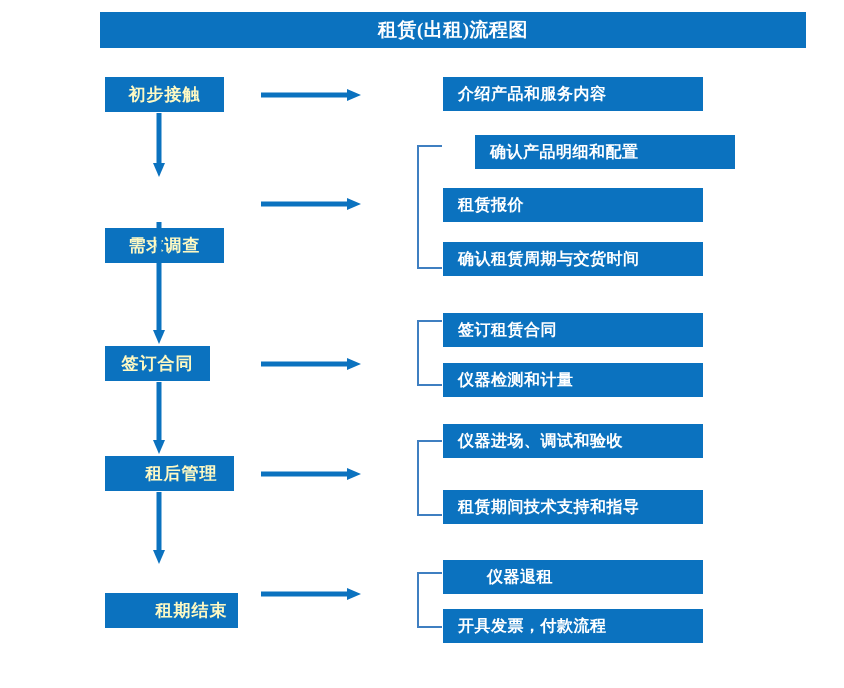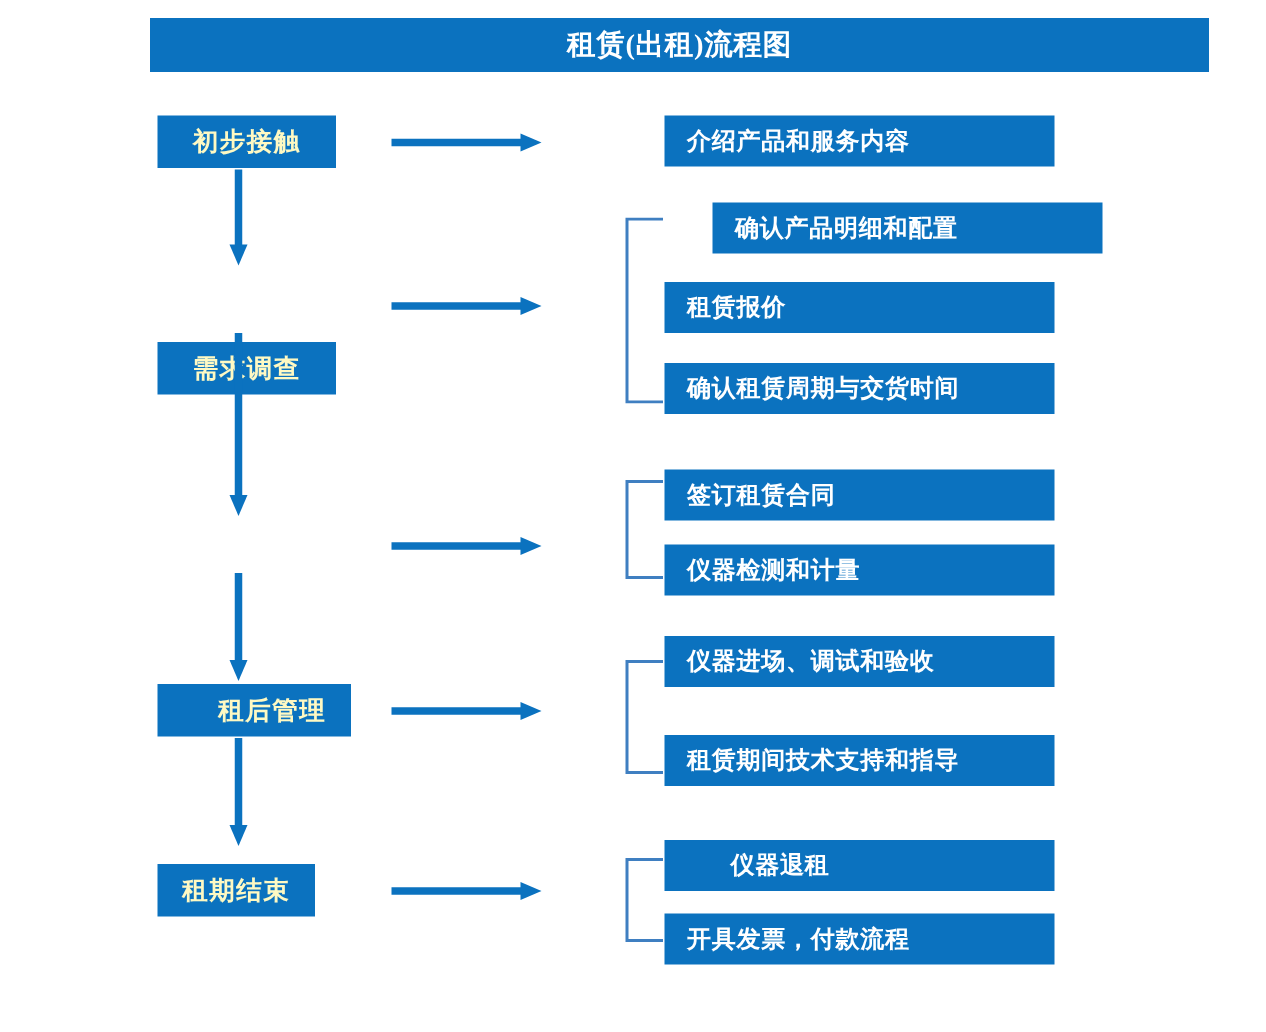--- a/index.html
+++ b/index.html
@@ -136,20 +136,21 @@
   <div class="detail-box" style="top:188px;">租赁报价</div>
   <div class="detail-box" style="top:242px;">确认租赁周期与交货时间</div>
 
   <div class="arrow-v" style="left:152px; top:222px; height:122px;">
     <svg width="14" height="122" viewBox="0 0 14 122">
       <line x1="7" y1="0" x2="7" y2="112" stroke="#0b72bf" stroke-width="5"></line>
       <polygon points="1,108 13,108 7,122" fill="#0b72bf"></polygon>
     </svg>
   </div>
 
+  <div class="stage-box" style="left:105px; top:346px; width:105px;">签订合同</div>
 
   <div class="arrow-h" style="left:261px; top:357px; width:100px;">
     <svg width="100" height="14" viewBox="0 0 100 14">
       <line x1="0" y1="7" x2="90" y2="7" stroke="#0b72bf" stroke-width="5"></line>
       <polygon points="86,1 100,7 86,13" fill="#0b72bf"></polygon>
     </svg>
   </div>
 
   <div class="bracket" style="top:320px; height:66px;">
     <svg width="26" height="66" viewBox="0 0 26 66">
@@ -185,21 +186,21 @@
   <div class="detail-box" style="top:424px;">仪器进场、调试和验收</div>
   <div class="detail-box" style="top:490px;">租赁期间技术支持和指导</div>
 
   <div class="arrow-v" style="left:152px; top:492px; height:72px;">
     <svg width="14" height="72" viewBox="0 0 14 72">
       <line x1="7" y1="0" x2="7" y2="62" stroke="#0b72bf" stroke-width="5"></line>
       <polygon points="1,58 13,58 7,72" fill="#0b72bf"></polygon>
     </svg>
   </div>
 
-  <div class="stage-box" style="left:105px; top:576px; width:105px;">租期结束</div>
+  <div class="stage-box" style="left:105px; top:593px; width:93px;padding-left:40px;">租期结束</div>
 
   <div class="arrow-h" style="left:261px; top:587px; width:100px;">
     <svg width="100" height="14" viewBox="0 0 100 14">
       <line x1="0" y1="7" x2="90" y2="7" stroke="#0b72bf" stroke-width="5"></line>
       <polygon points="86,1 100,7 86,13" fill="#0b72bf"></polygon>
     </svg>
   </div>
 
   <div class="bracket" style="top:572px; height:56px;">
     <svg width="26" height="56" viewBox="0 0 26 56">

